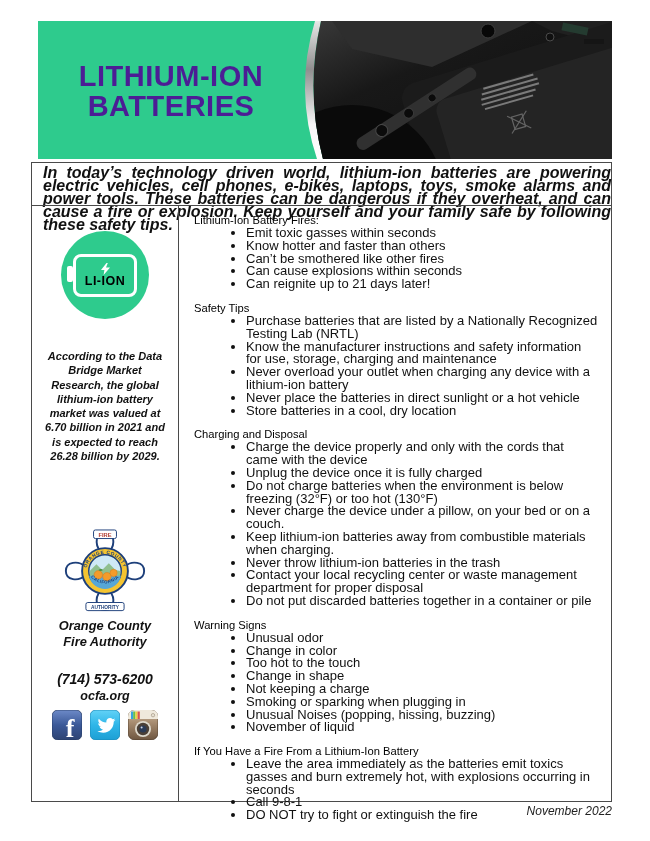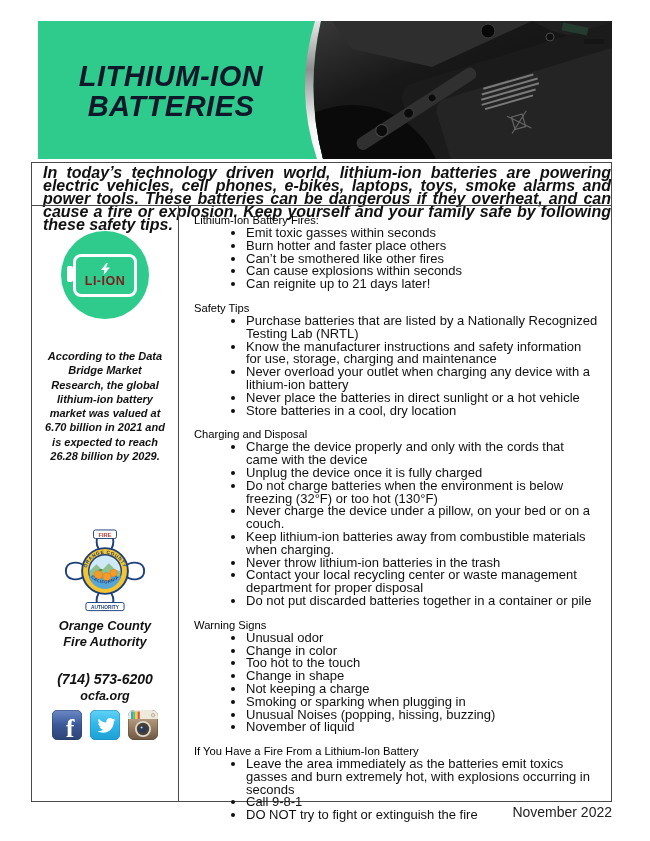--- a/index.html
+++ b/index.html
@@ -7,21 +7,21 @@
     width:650px;height:841px;position:relative;background:#ffffff;
     font-family:"Liberation Sans", sans-serif;color:#1a1a1a;overflow:hidden;
   }
   
   .header-green{
     position:absolute;left:38px;top:21px;width:574px;height:138px;
     background:#2ecb8d;
   }
   .header-title{
     position:absolute;left:0;top:40px;width:266px;text-align:center;
-    color:#0f172a;font-weight:bold;font-size:29px;line-height:30px;letter-spacing:.5px;font-style:italic;
+    color:#4c1d95;font-weight:bold;font-size:29px;line-height:30px;letter-spacing:.5px;
   }
   .header-photo{position:absolute;right:0;top:0;width:320px;height:138px;display:block;}
   
   .intro-box{
     position:absolute;left:31px;top:162px;width:581px;height:44px;box-sizing:border-box;
     border:1px solid #4a4a4a;padding:3px 0 0 11px;
     font-style:italic;font-weight:bold;font-size:16px;line-height:13px;color:#111;
     text-align:justify;
   }
   
@@ -40,38 +40,38 @@
     display:flex;align-items:center;justify-content:center;
   }
   .battery{
     position:relative;width:58px;height:37px;border:3px solid #fff;border-radius:8px;
     display:flex;flex-direction:column;align-items:center;justify-content:center;
   }
   .battery::before{
     content:"";position:absolute;left:-9px;top:9px;width:6px;height:16px;background:#fff;border-radius:2px;
   }
   .battery .bolt{width:9px;height:12px;display:block;margin-bottom:0px;}
-  .battery .bat-label{color:#7f1d1d;font-weight:bold;font-size:12.5px;letter-spacing:.5px;line-height:13px;}
+  .battery .bat-label{color:#000000;font-weight:bold;font-size:12.5px;letter-spacing:.5px;line-height:13px;}
   .quote{
     margin:30px 10px 16px;font-style:italic;font-weight:bold;font-size:11px;line-height:14.3px;color:#111;
   }
   .ocfa-logo{margin:66px auto 0;display:block;width:84px;height:84px;}
   .org-name{margin-top:5px;font-weight:bold;font-style:italic;font-size:12.8px;line-height:16px;color:#111;}
   .phone{margin-top:22px;font-weight:bold;font-style:italic;font-size:14px;line-height:15px;color:#111;}
   .website{margin-top:2px;font-weight:bold;font-style:italic;font-size:12.5px;line-height:14px;color:#111;}
   .social{margin-top:7px;display:flex;justify-content:center;gap:8px;}
   .social svg{width:30px;height:30px;display:block;}
   
   .section{margin-bottom:10px;}
   .sec-heading{font-weight:normal;font-size:11.2px;line-height:14px;color:#000;}
   .bullet-list{margin:0;padding:0 0 0 52px;list-style:disc outside;}
   .bullet-list li{font-size:13px;line-height:12.8px;max-width:355px;color:#111;}
   
   .footer-date{
-    position:absolute;right:38px;top:804px;font-size:14px;color:#222;
+    position:absolute;right:38px;top:804px;font-style:italic;font-size:12px;color:#222;
   }
 </style>
 </head>
 <body>
 
 <div class="header-green">
   <div class="header-title">
     <div>LITHIUM-ION</div>
     <div>BATTERIES</div>
   </div>
@@ -232,21 +232,21 @@
       </svg>
     </div>
   </div>
 
   <div class="content">
     <div>
         <div class="section">
           <div class="sec-heading">Lithium-Ion Battery Fires:</div>
           <ul class="bullet-list">
             <li>Emit toxic gasses within seconds</li>
-            <li>Burn hotter and faster place others</li>
+            <li>Know hotter and faster than others</li>
             <li>Can’t be smothered like other fires</li>
             <li>Can cause explosions within seconds</li>
             <li>Can reignite up to 21 days later!</li>
           </ul>
         </div>
         <div class="section">
           <div class="sec-heading">Safety Tips</div>
           <ul class="bullet-list">
             <li>Purchase batteries that are listed by a Nationally Recognized Testing Lab (NRTL)</li>
             <li>Know the manufacturer instructions and safety information for use, storage, charging and maintenance</li>

